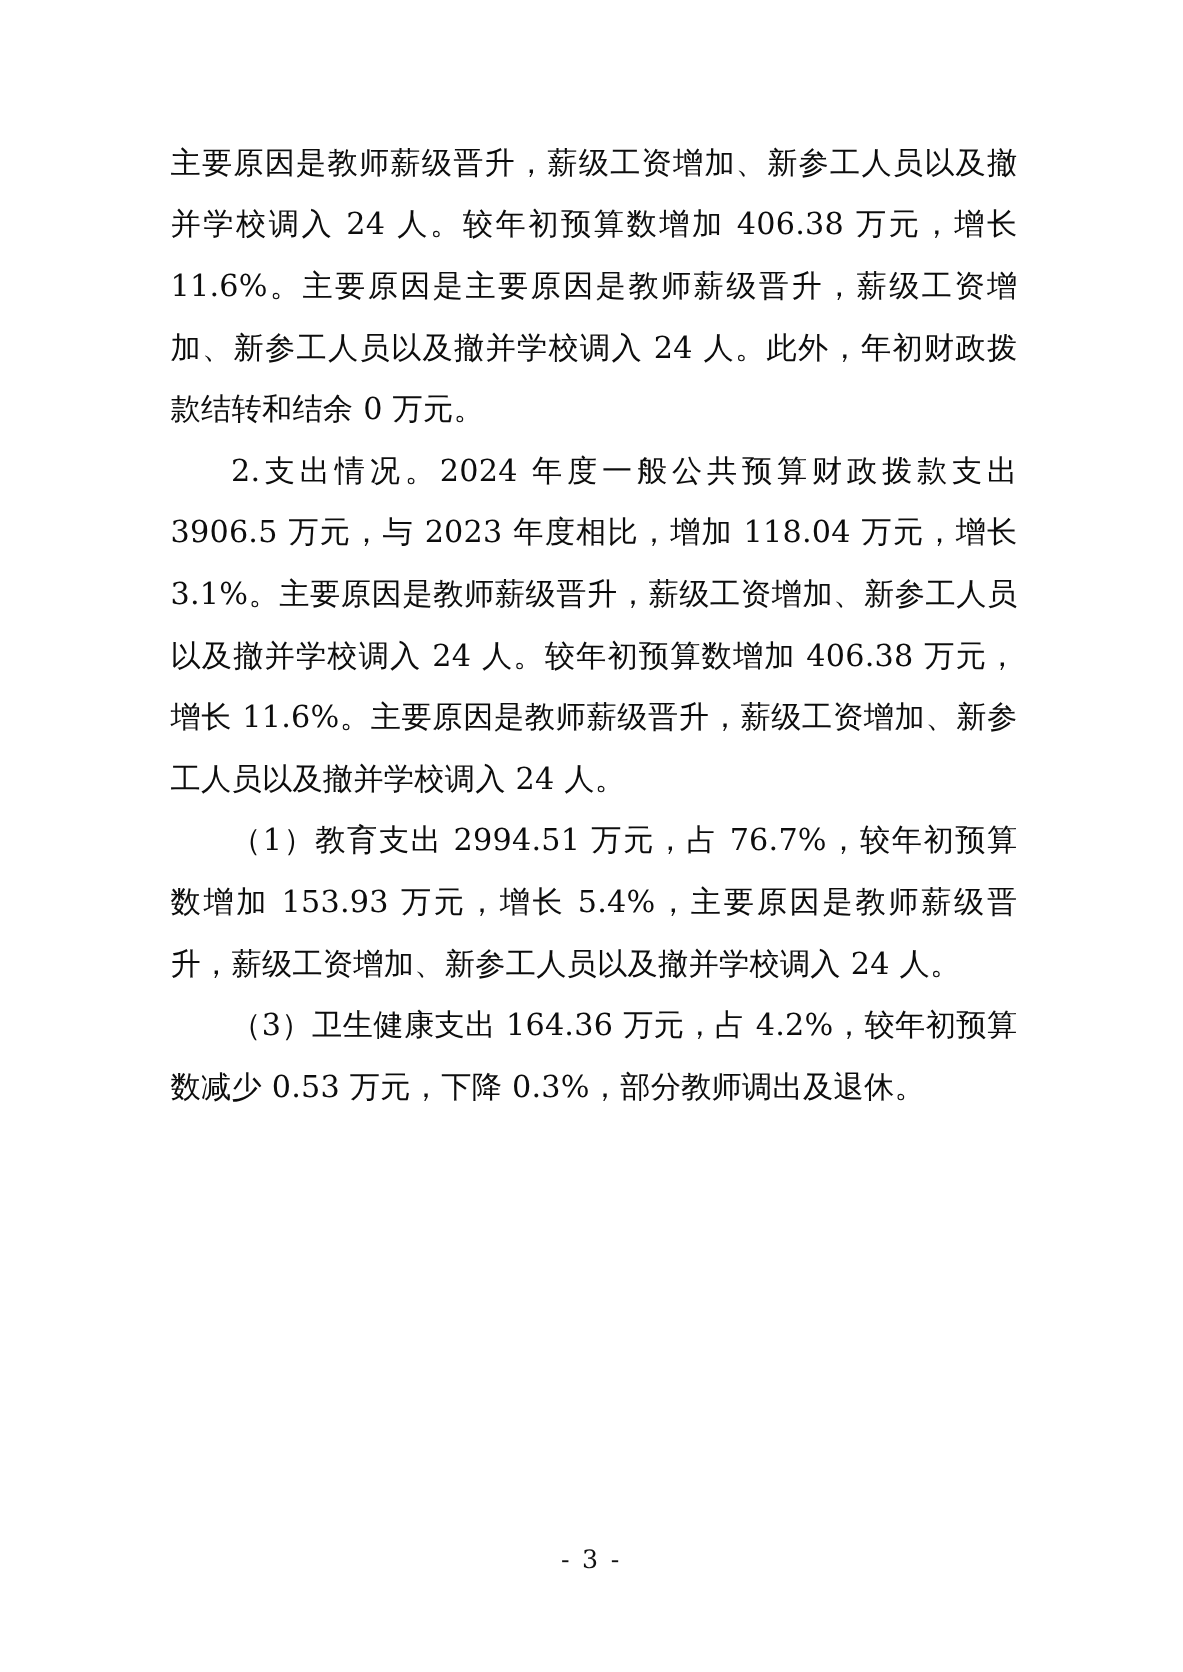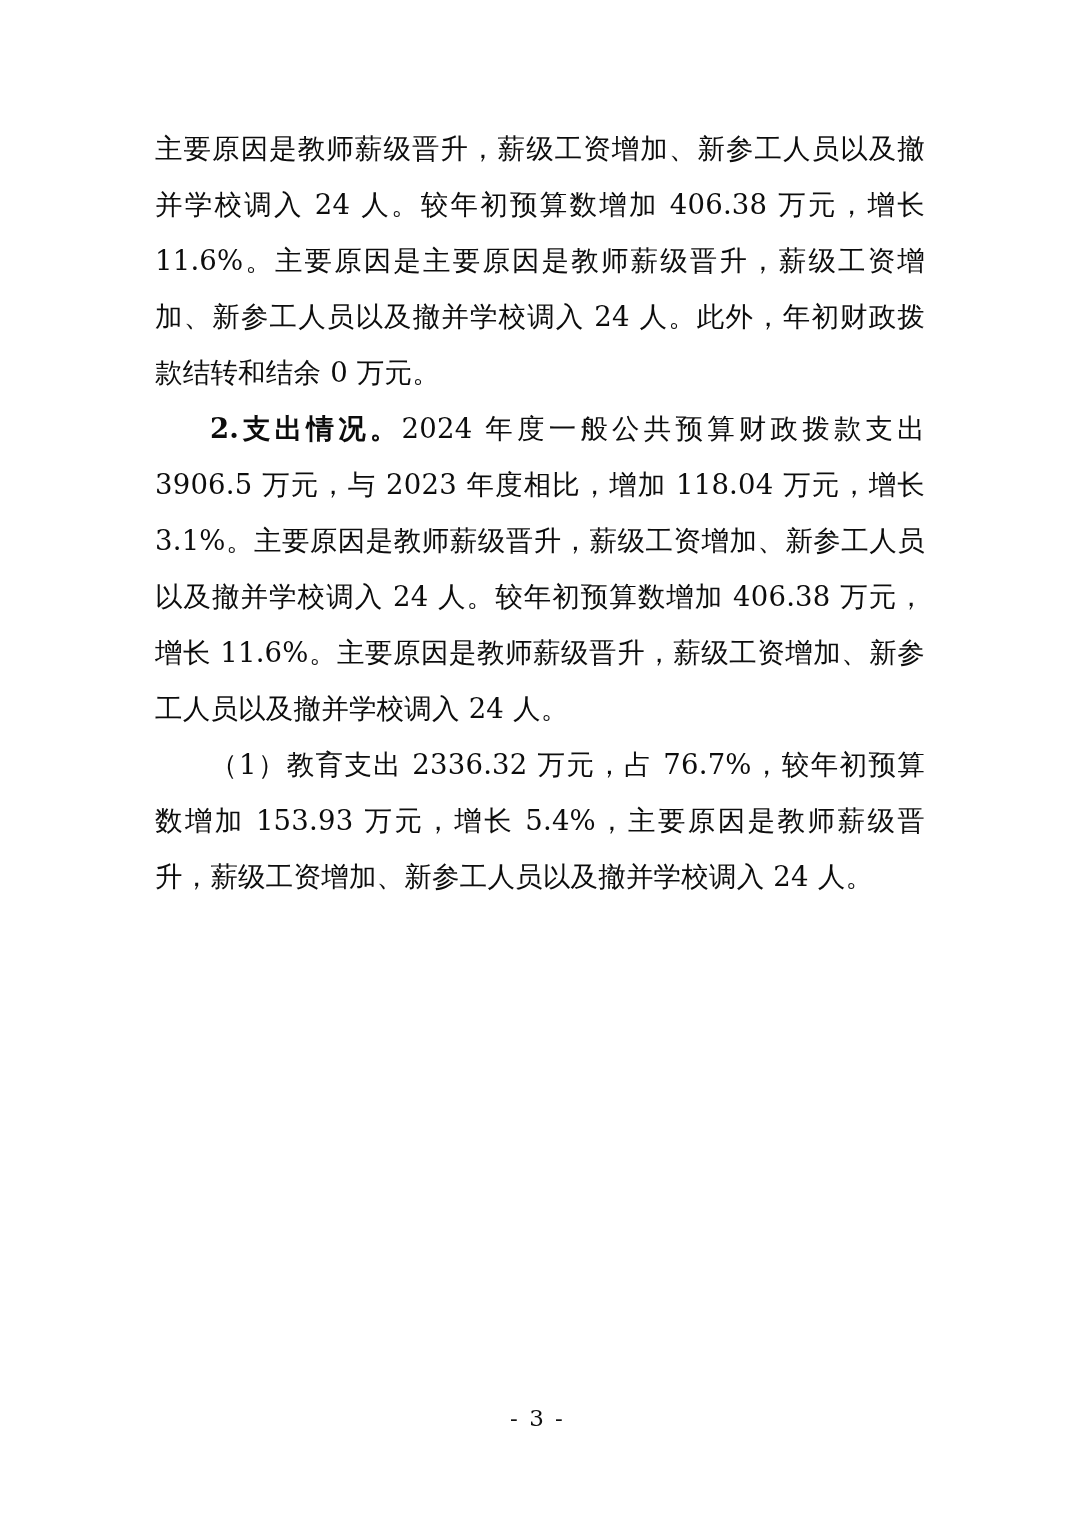--- a/index.html
+++ b/index.html
@@ -28,21 +28,21 @@
     line-height: 56px;
     text-align: justify;
     text-justify: inter-ideograph;
     margin: 0 0 0 0;
     letter-spacing: 0.2px;
   }
   .indent {
     text-indent: 2em;
   }
   .bold {
-    font-weight: bold;
+    font-weight: normal;
   }
   .footer {
     position: absolute;
     left: 0;
     right: 0;
     top: 1405px;
     text-align: center;
     font-size: 23px;
     font-family: "DejaVu Serif", "Liberation Serif", serif;
     color: #111111;
@@ -54,21 +54,22 @@
 
 <div class="page">
 
   <div class="content">
 
     <p class="para">主要原因是教师薪级晋升，薪级工资增加、新参工人员以及撤并学校调入 24 人。较年初预算数增加 406.38 万元，增长 11.6%。主要原因是主要原因是教师薪级晋升，薪级工资增加、新参工人员以及撤并学校调入 24 人。此外，年初财政拨款结转和结余 0 万元。</p>
 
     <p class="para indent"><span class="bold">2.支出情况。</span><span>2024 年度一般公共预算财政拨款支出 3906.5 万元，与 2023 年度相比，增加 118.04 万元，增长 3.1%。主要原因是教师薪级晋升，薪级工资增加、新参工人员以及撤并学校调入 24 人。较年初预算数增加 406.38 万元，增长 11.6%。主要原因是教师薪级晋升，薪级工资增加、新参工人员以及撤并学校调入 24 人。</span></p>
 
 
-    <p class="para indent">（1）教育支出 2336.32 万元，占 76.7%，较年初预算数增加 153.93 万元，增长 5.4%，主要原因是教师薪级晋升，薪级工资增加、新参工人员以及撤并学校调入 24 人。</p>
+    <p class="para indent">（1）教育支出 2994.51 万元，占 76.7%，较年初预算数增加 153.93 万元，增长 5.4%，主要原因是教师薪级晋升，薪级工资增加、新参工人员以及撤并学校调入 24 人。</p>
 
 
+    <p class="para indent">（3）卫生健康支出 164.36 万元，占 4.2%，较年初预算数减少 0.53 万元，下降 0.3%，部分教师调出及退休。</p>
 
   </div>
 
   <div class="footer">- 3 -</div>
 
 </div>
 
 </body></html>

